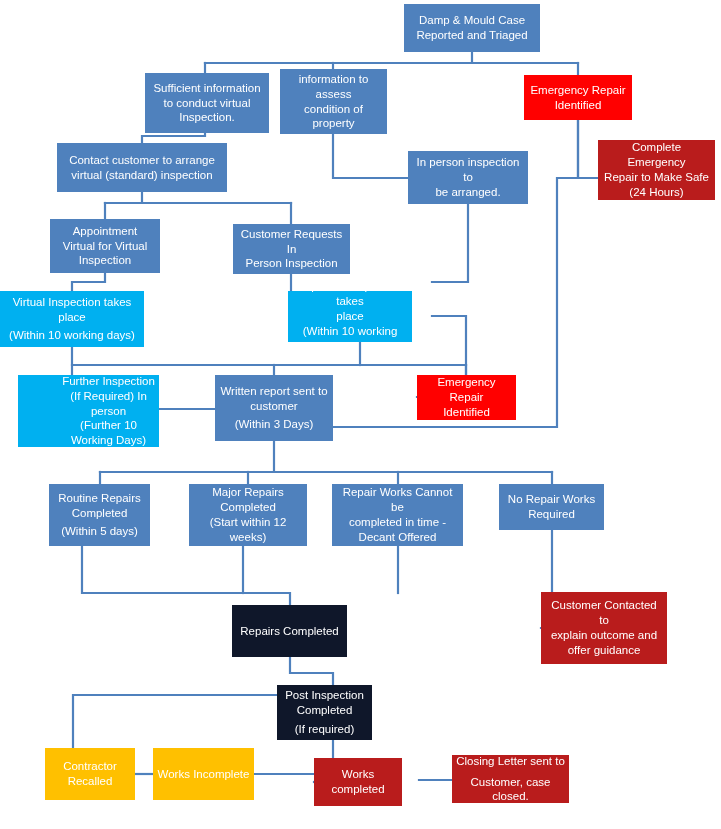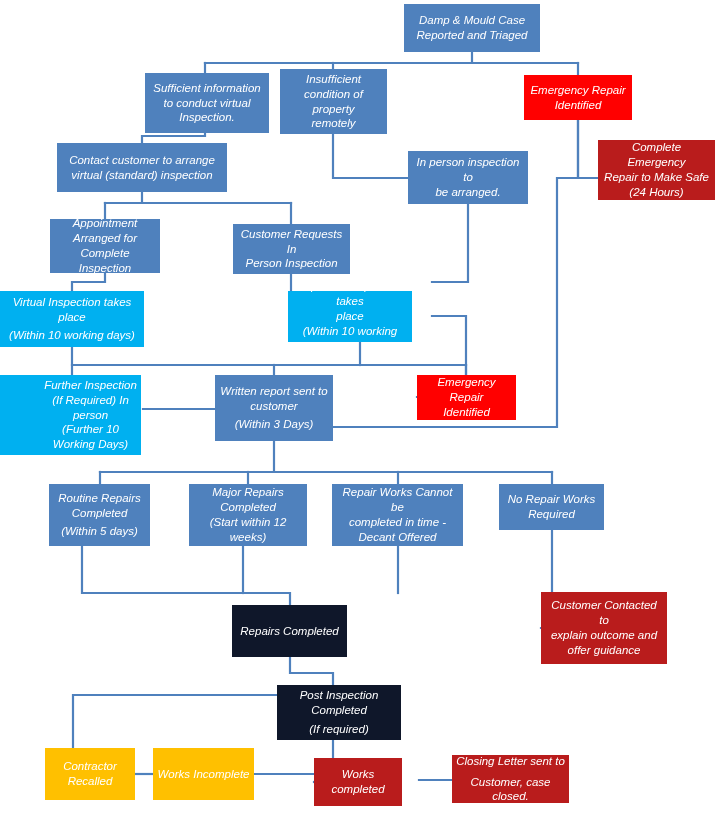--- a/index.html
+++ b/index.html
@@ -8,21 +8,20 @@
     padding: 0;
     background: #ffffff;
   }
   #canvas {
     position: relative;
     width: 721px;
     height: 829px;
     background: #ffffff;
     font-family: "Liberation Sans", sans-serif;
     overflow: hidden;
-    font-style: italic;
   }
   #connectors {
     position: absolute;
     left: 0;
     top: 0;
     width: 721px;
     height: 829px;
     pointer-events: none;
   }
   .node {
@@ -99,20 +98,21 @@
         <span class="ln">Damp &amp; Mould Case</span>
         <span class="ln">Reported and Triaged</span>
       </div>
       <div class="node c-blue" style="left: 145px; top: 73px; width: 124px; height: 60px;">
         <span class="ln">Sufficient information</span>
         <span class="ln">to conduct virtual</span>
         <span class="ln">Inspection.</span>
       </div>
       <div class="node c-blue" style="left: 280px; top: 69px; width: 107px; height: 65px;">
         <span class="ln">Insufficient</span>
+        <span class="ln">information to assess</span>
         <span class="ln">condition of property</span>
         <span class="ln">remotely</span>
       </div>
       <div class="node c-red" style="left: 524px; top: 75px; width: 108px; height: 45px;">
         <span class="ln">Emergency Repair</span>
         <span class="ln">Identified</span>
       </div>
       <div class="node c-green" style="left: 598px; top: 140px; width: 117px; height: 60px;">
         <span class="ln">Complete Emergency</span>
         <span class="ln">Repair to Make Safe</span>
@@ -121,40 +121,40 @@
       <div class="node c-blue" style="left: 57px; top: 143px; width: 170px; height: 49px;">
         <span class="ln">Contact customer to arrange</span>
         <span class="ln">virtual (standard) inspection</span>
       </div>
       <div class="node c-blue" style="left: 408px; top: 151px; width: 120px; height: 53px;">
         <span class="ln">In person inspection to</span>
         <span class="ln">be arranged.</span>
       </div>
       <div class="node c-blue" style="left: 50px; top: 219px; width: 110px; height: 54px;">
         <span class="ln">Appointment</span>
-        <span class="ln">Arranged for Complete</span>
+        <span class="ln">Virtual for Virtual</span>
         <span class="ln">Inspection</span>
       </div>
       <div class="node c-blue" style="left: 233px; top: 224px; width: 117px; height: 50px; align-items: flex-end;">
         <span class="ln">Customer Requests In</span>
         <span class="ln">Person Inspection</span>
       </div>
       <div class="node c-cyan" style="left: 0px; top: 291px; width: 144px; height: 56px;">
         <span class="ln">Virtual Inspection takes</span>
         <span class="ln">place</span>
         <span class="gap"></span>
         <span class="ln">(Within 10 working days)</span>
       </div>
       <div class="node c-cyan" style="left: 288px; top: 291px; width: 124px; height: 51px;">
         <span class="ln">In person inspection takes</span>
         <span class="ln">place</span>
         <span class="gap"></span>
         <span class="ln">(Within 10 working days)</span>
       </div>
-      <div class="node c-cyan" style="left: 0; top: 375px; width: 141px; height: 80px; padding-left: 44px;">
+      <div class="node c-cyan" style="left: 18px; top: 375px; width: 141px; height: 72px; padding-left: 44px;">
         <span class="ln">Further Inspection</span>
         <span class="ln">(If Required) In person</span>
         <span class="ln">(Further 10</span>
         <span class="ln">Working Days)</span>
       </div>
       <div class="node c-blue" style="left: 215px; top: 375px; width: 118px; height: 66px;">
         <span class="ln">Written report sent to</span>
         <span class="ln">customer</span>
         <span class="gap"></span>
         <span class="ln">(Within 3 Days)</span>
@@ -185,21 +185,21 @@
         <span class="ln">Required</span>
       </div>
       <div class="node c-lgreen" style="left: 232px; top: 605px; width: 115px; height: 52px;">
         <span class="ln">Repairs Completed</span>
       </div>
       <div class="node c-green" style="left: 541px; top: 592px; width: 126px; height: 72px;">
         <span class="ln">Customer Contacted to</span>
         <span class="ln">explain outcome and</span>
         <span class="ln">offer guidance</span>
       </div>
-      <div class="node c-lgreen" style="left: 277px; top: 685px; width: 124px; height: 55px;">
+      <div class="node c-lgreen" style="left: 277px; top: 685px; width: 95px; height: 55px;">
         <span class="ln">Post Inspection</span>
         <span class="ln">Completed</span>
         <span class="gap"></span>
         <span class="ln">(If required)</span>
       </div>
       <div class="node c-amber" style="left: 45px; top: 748px; width: 90px; height: 52px;">
         <span class="ln">Contractor</span>
         <span class="ln">Recalled</span>
       </div>
       <div class="node c-amber" style="left: 153px; top: 748px; width: 101px; height: 52px;">

